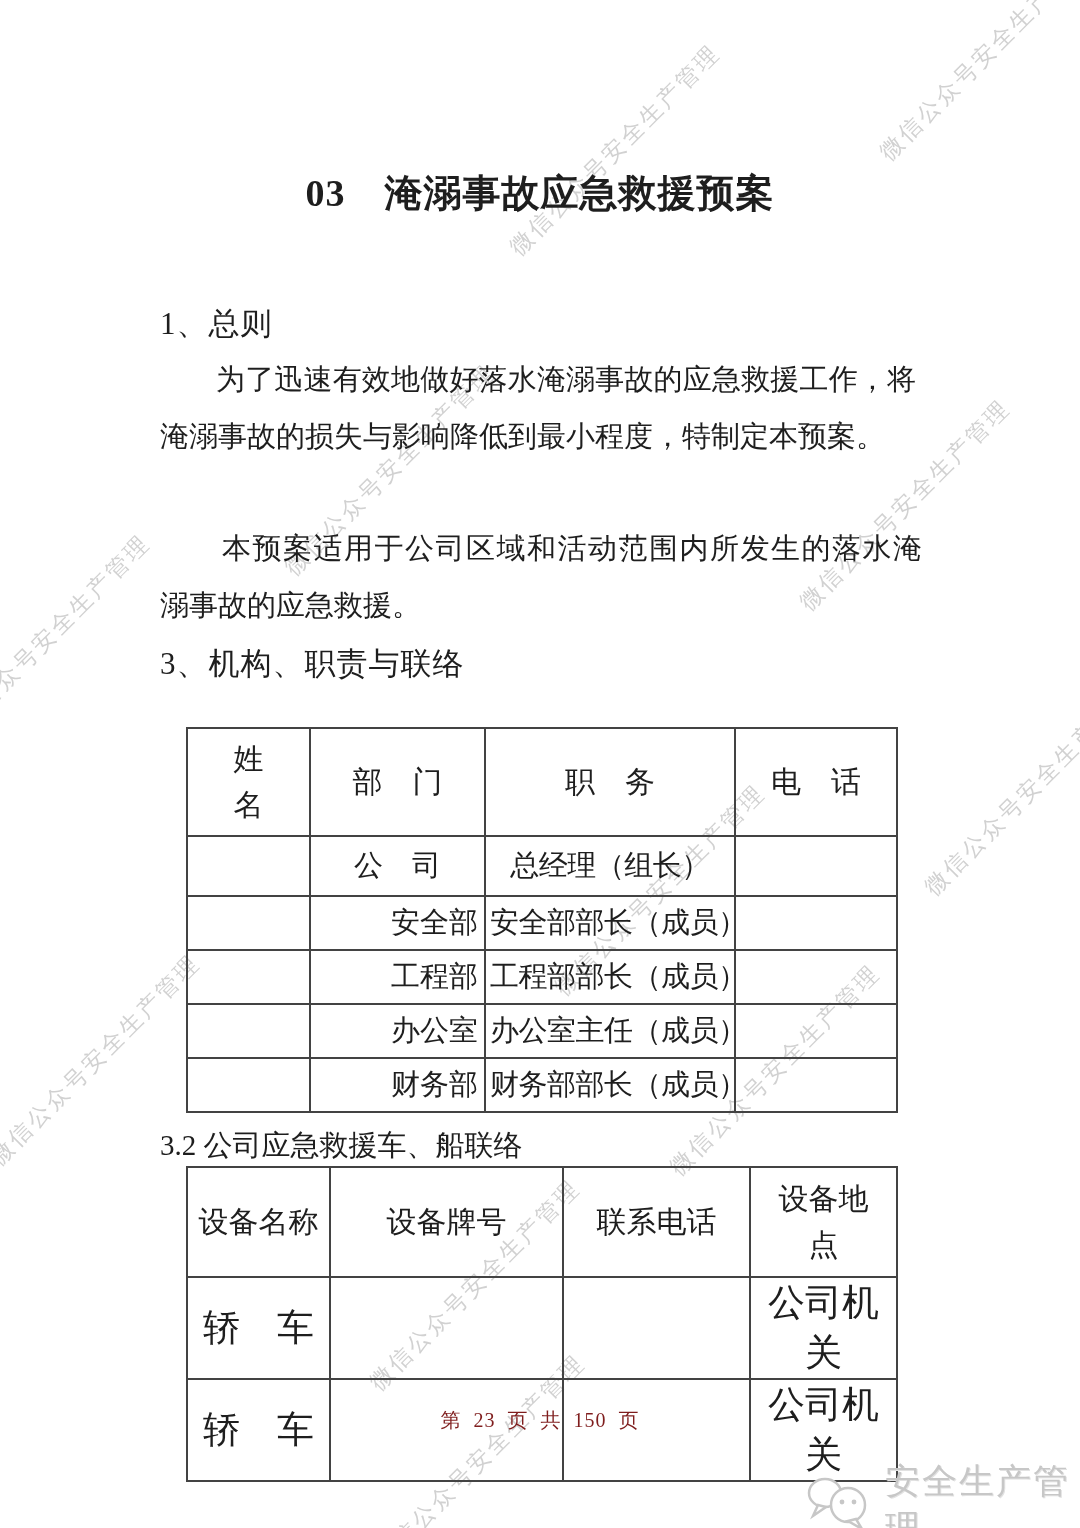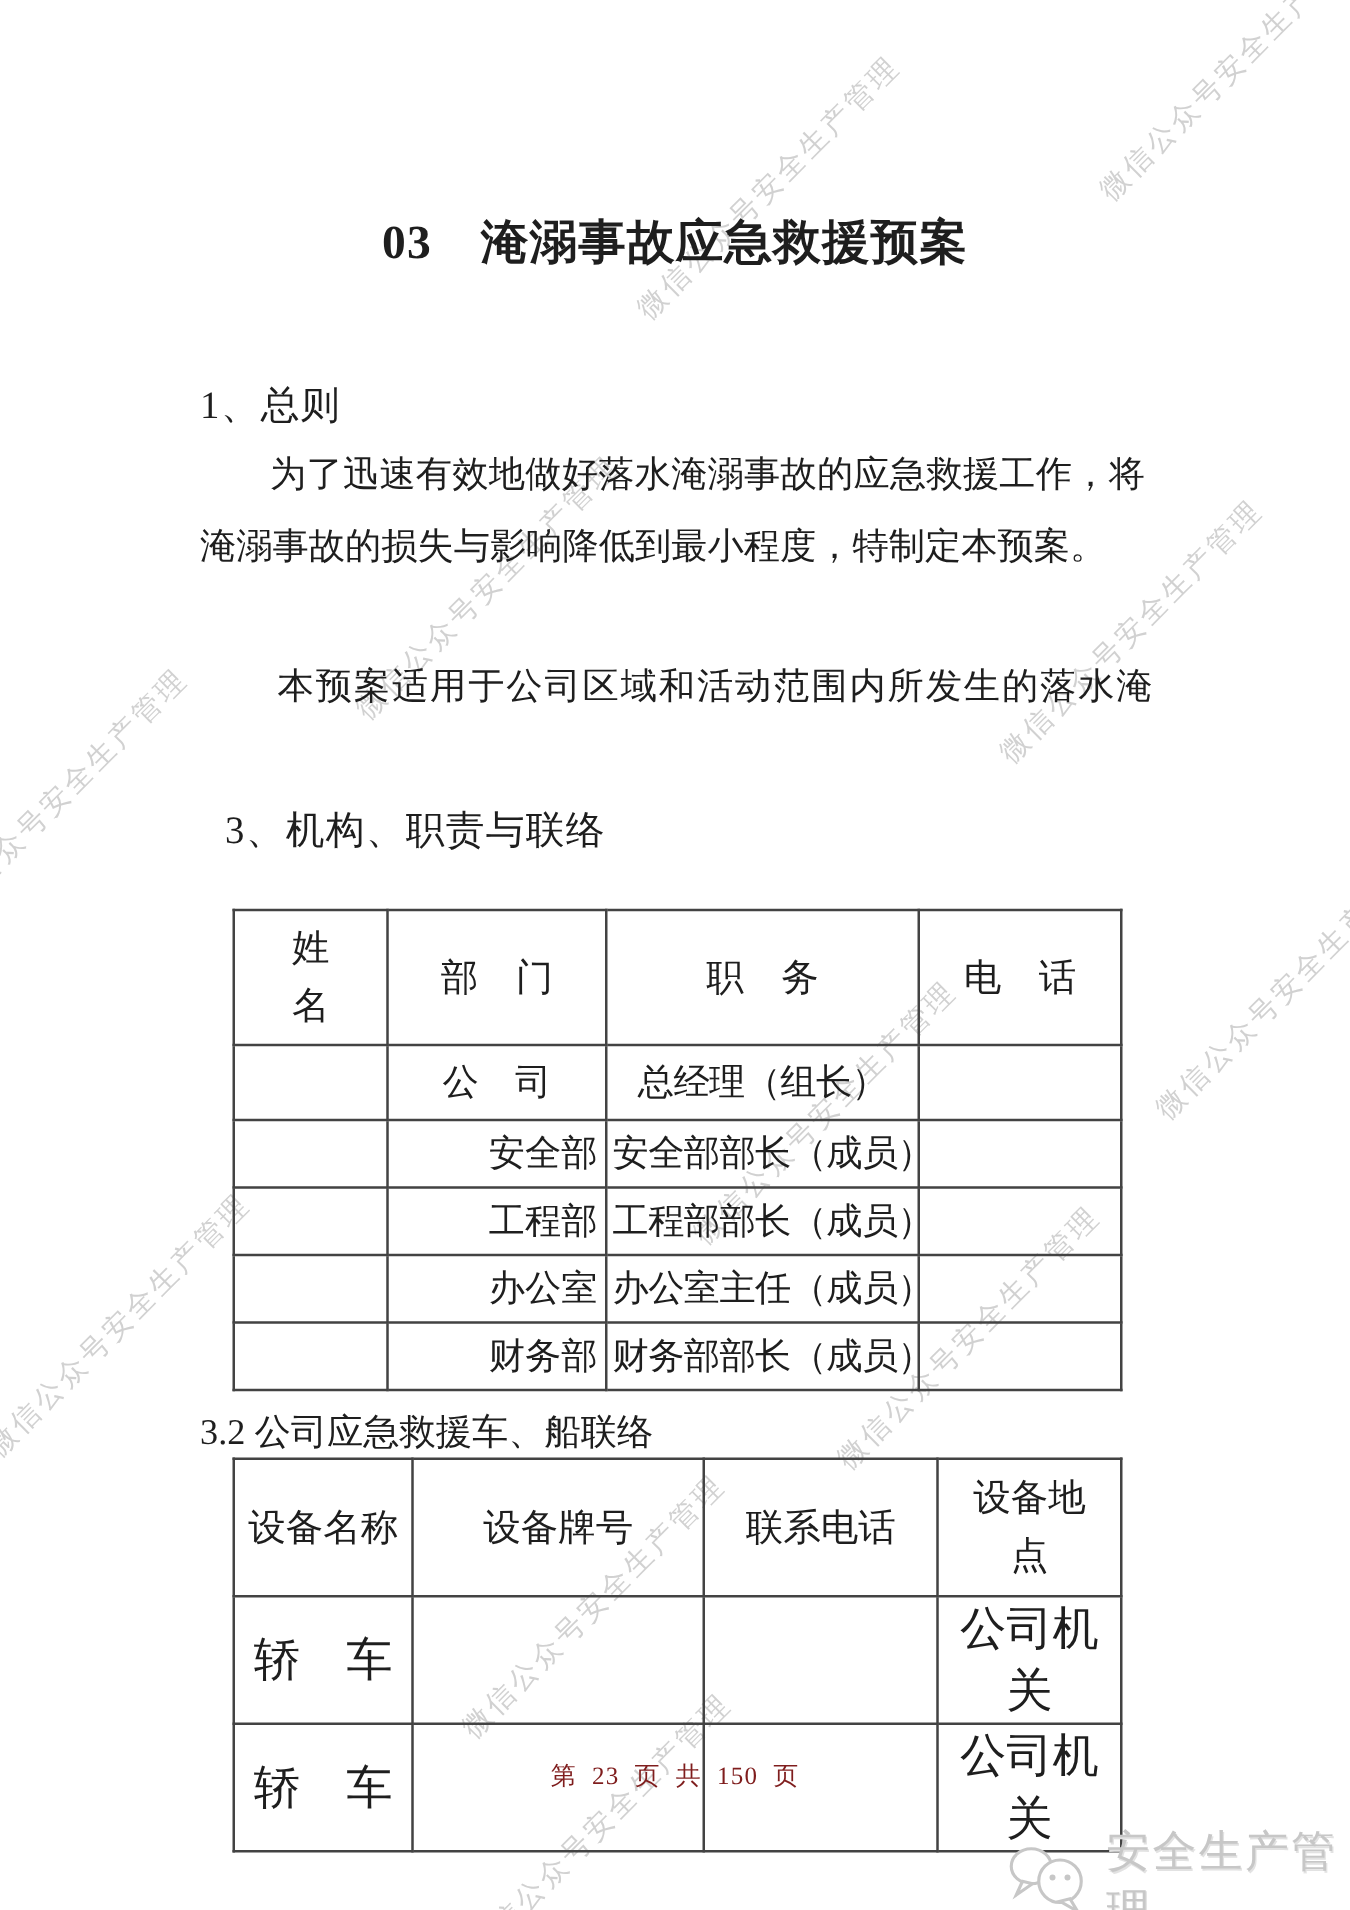--- a/index.html
+++ b/index.html
@@ -14,21 +14,21 @@
     font-size:23px; letter-spacing:3px; color:#c6c6c6; opacity:.8;
     transform:translate(-50%,-50%) rotate(-45deg);
     font-family:"Liberation Serif","DejaVu Serif",serif;
   }
   .layer { position:absolute; z-index:1; }
   .doc-title {
     left:0; right:0; top:168px; text-align:center;
     font-size:38px; font-weight:bold; letter-spacing:1px;
   }
   .heading { left:160px; font-size:31px; letter-spacing:1px; }
-  .h1 { top:303px; } .h2 { top:472px; } .h3 { top:643px;margin-left:20px; }
+  .h1 { top:303px; } .h2 { top:472px; } .h3 { top:643px; }
   .pline { font-size:29px; letter-spacing:0; }
   .just { text-align:justify; text-align-last:justify; }
   .p1l1 { left:216px; top:360px; width:700px; }
   .p1l2 { left:160px; top:417px; width:762px; }
   .p2l1 { left:222px; top:529px; width:700px; }
   .p2l2 { left:160px; top:586px; }
   .sub { left:160px; font-size:29px; }
   .s31 { top:687px; } .s32 { top:1126px; }
 
   table.doc {
@@ -83,20 +83,21 @@
   <span class="wm" style="left:475px;top:1285px">微信公众号安全生产管理</span>
   <span class="wm" style="left:480px;top:1460px">微信公众号安全生产管理</span>
 
   <div class="layer doc-title">03　淹溺事故应急救援预案</div>
 
   <div class="layer heading h1">1、总则</div>
   <div class="layer pline just p1l1">为了迅速有效地做好落水淹溺事故的应急救援工作，将</div>
   <div class="layer pline p1l2">淹溺事故的损失与影响降低到最小程度，特制定本预案。</div>
 
   <div class="layer pline just p2l1">本预案适用于公司区域和活动范围内所发生的落水淹</div>
+  <div class="layer pline p2l2">溺事故的应急救援。</div>
 
   <div class="layer heading h3">3、机构、职责与联络</div>
 
   <table class="doc t1">
     <colgroup>
         <col style="width:123px">
         <col style="width:175px">
         <col style="width:250px">
         <col style="width:162px">
       </colgroup>

